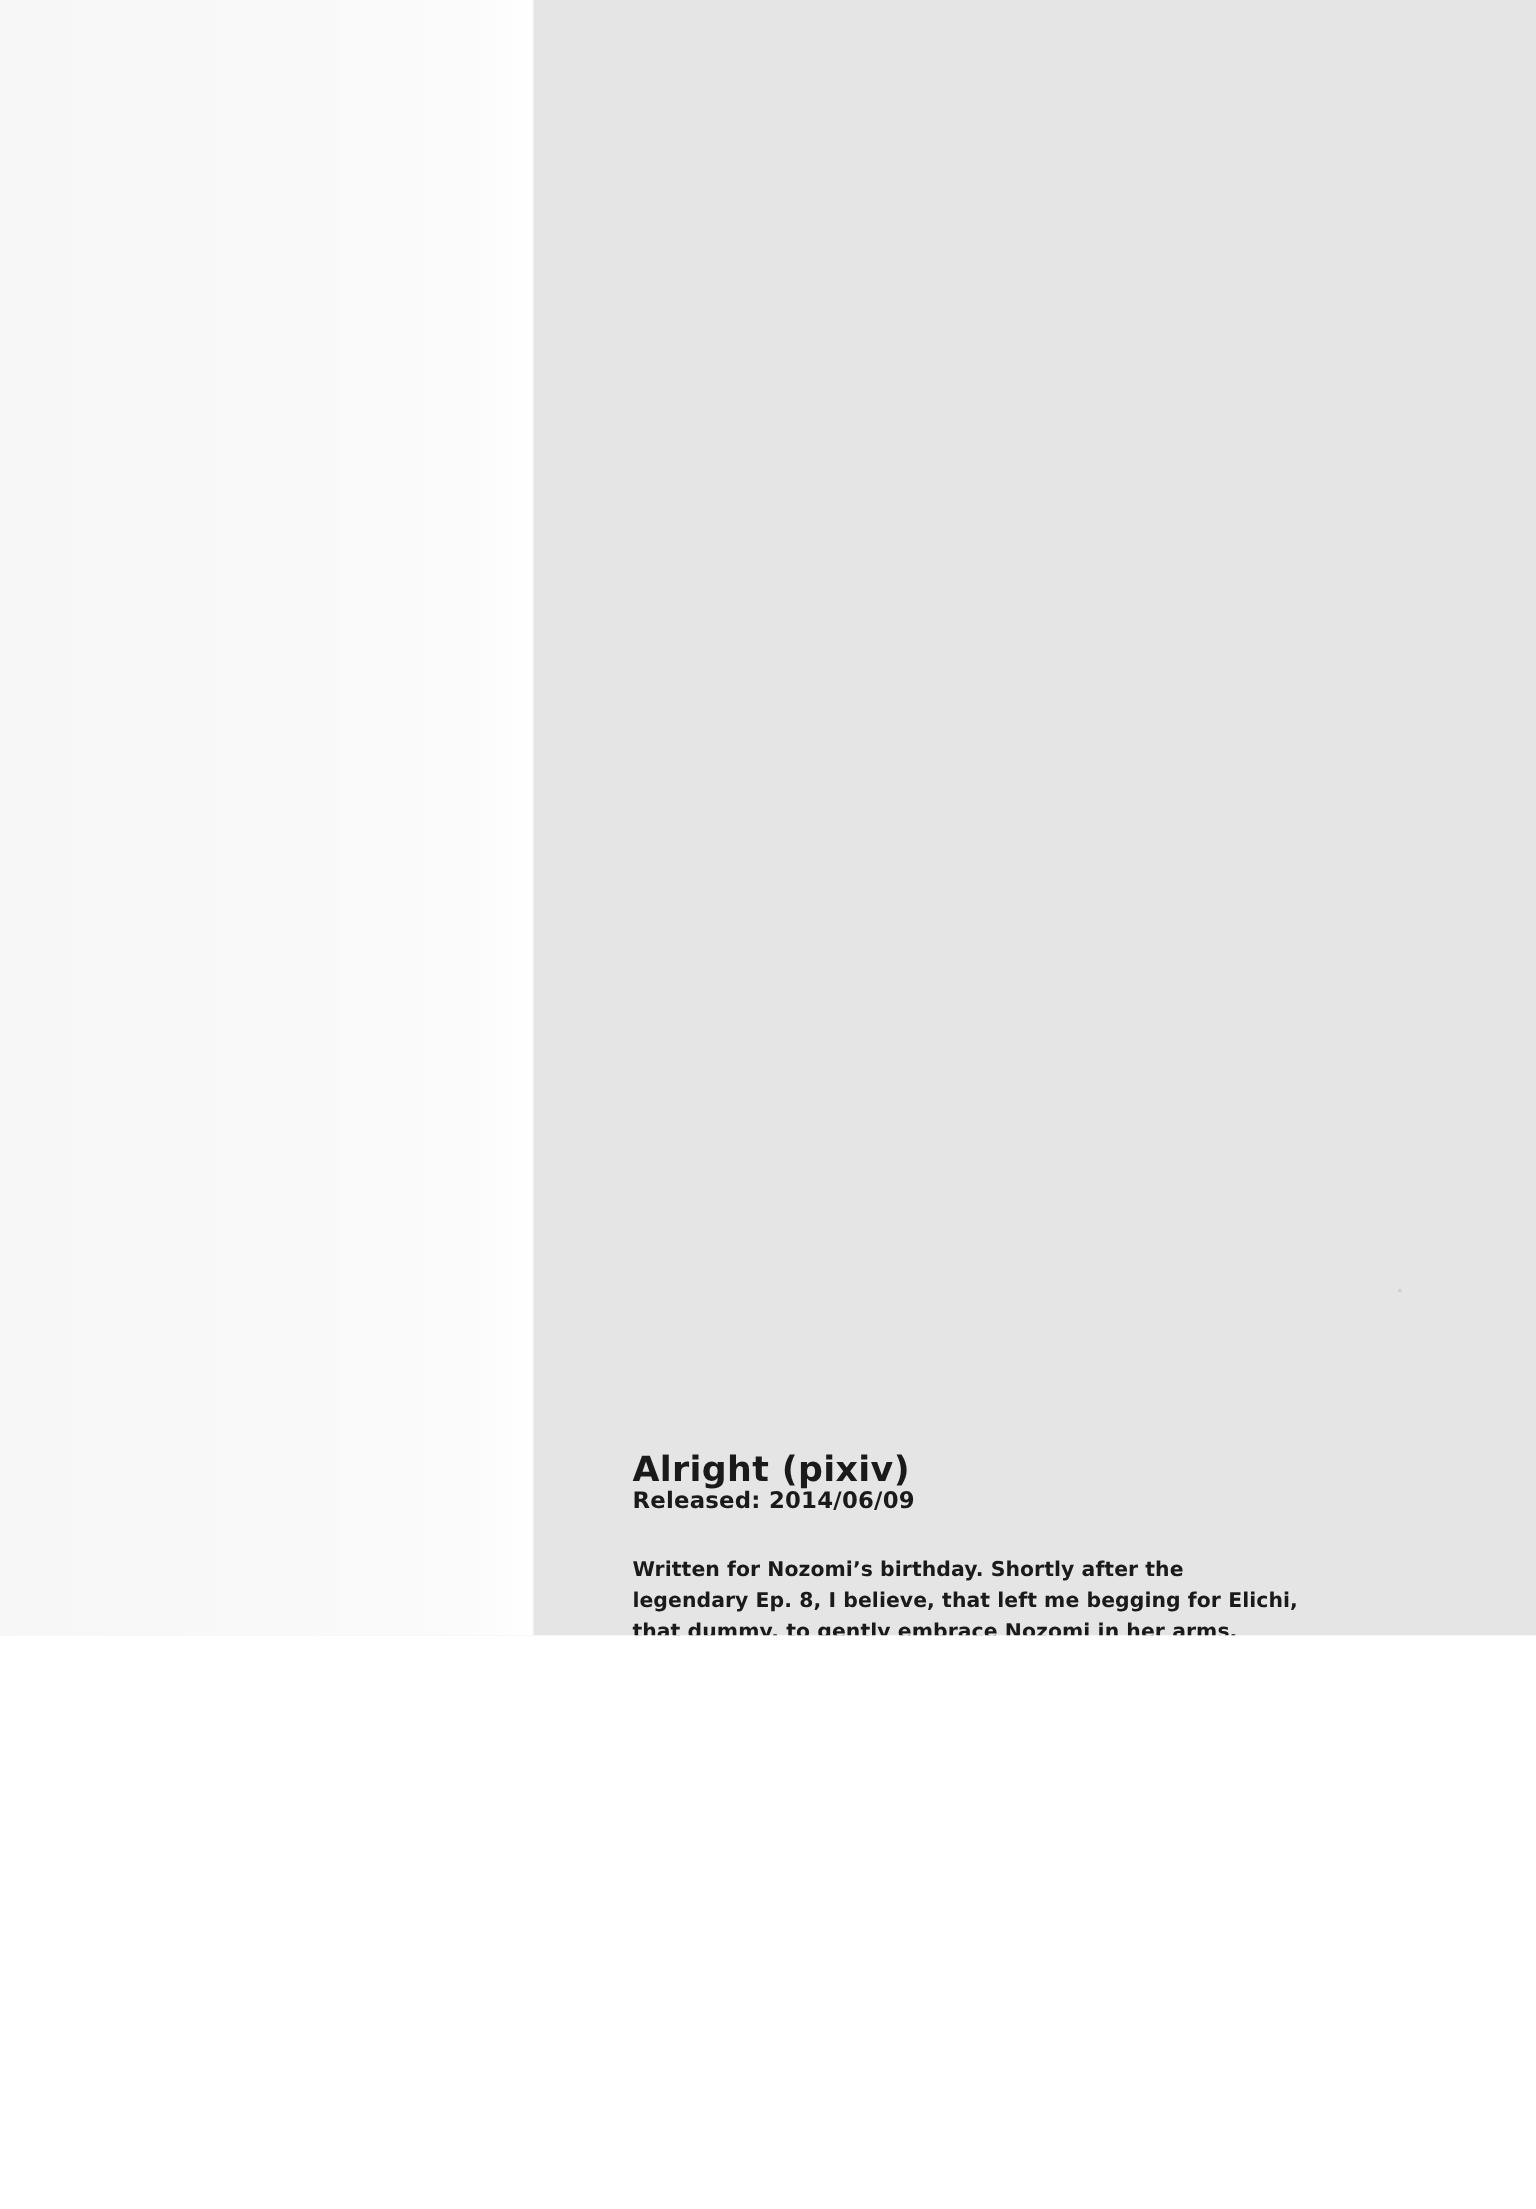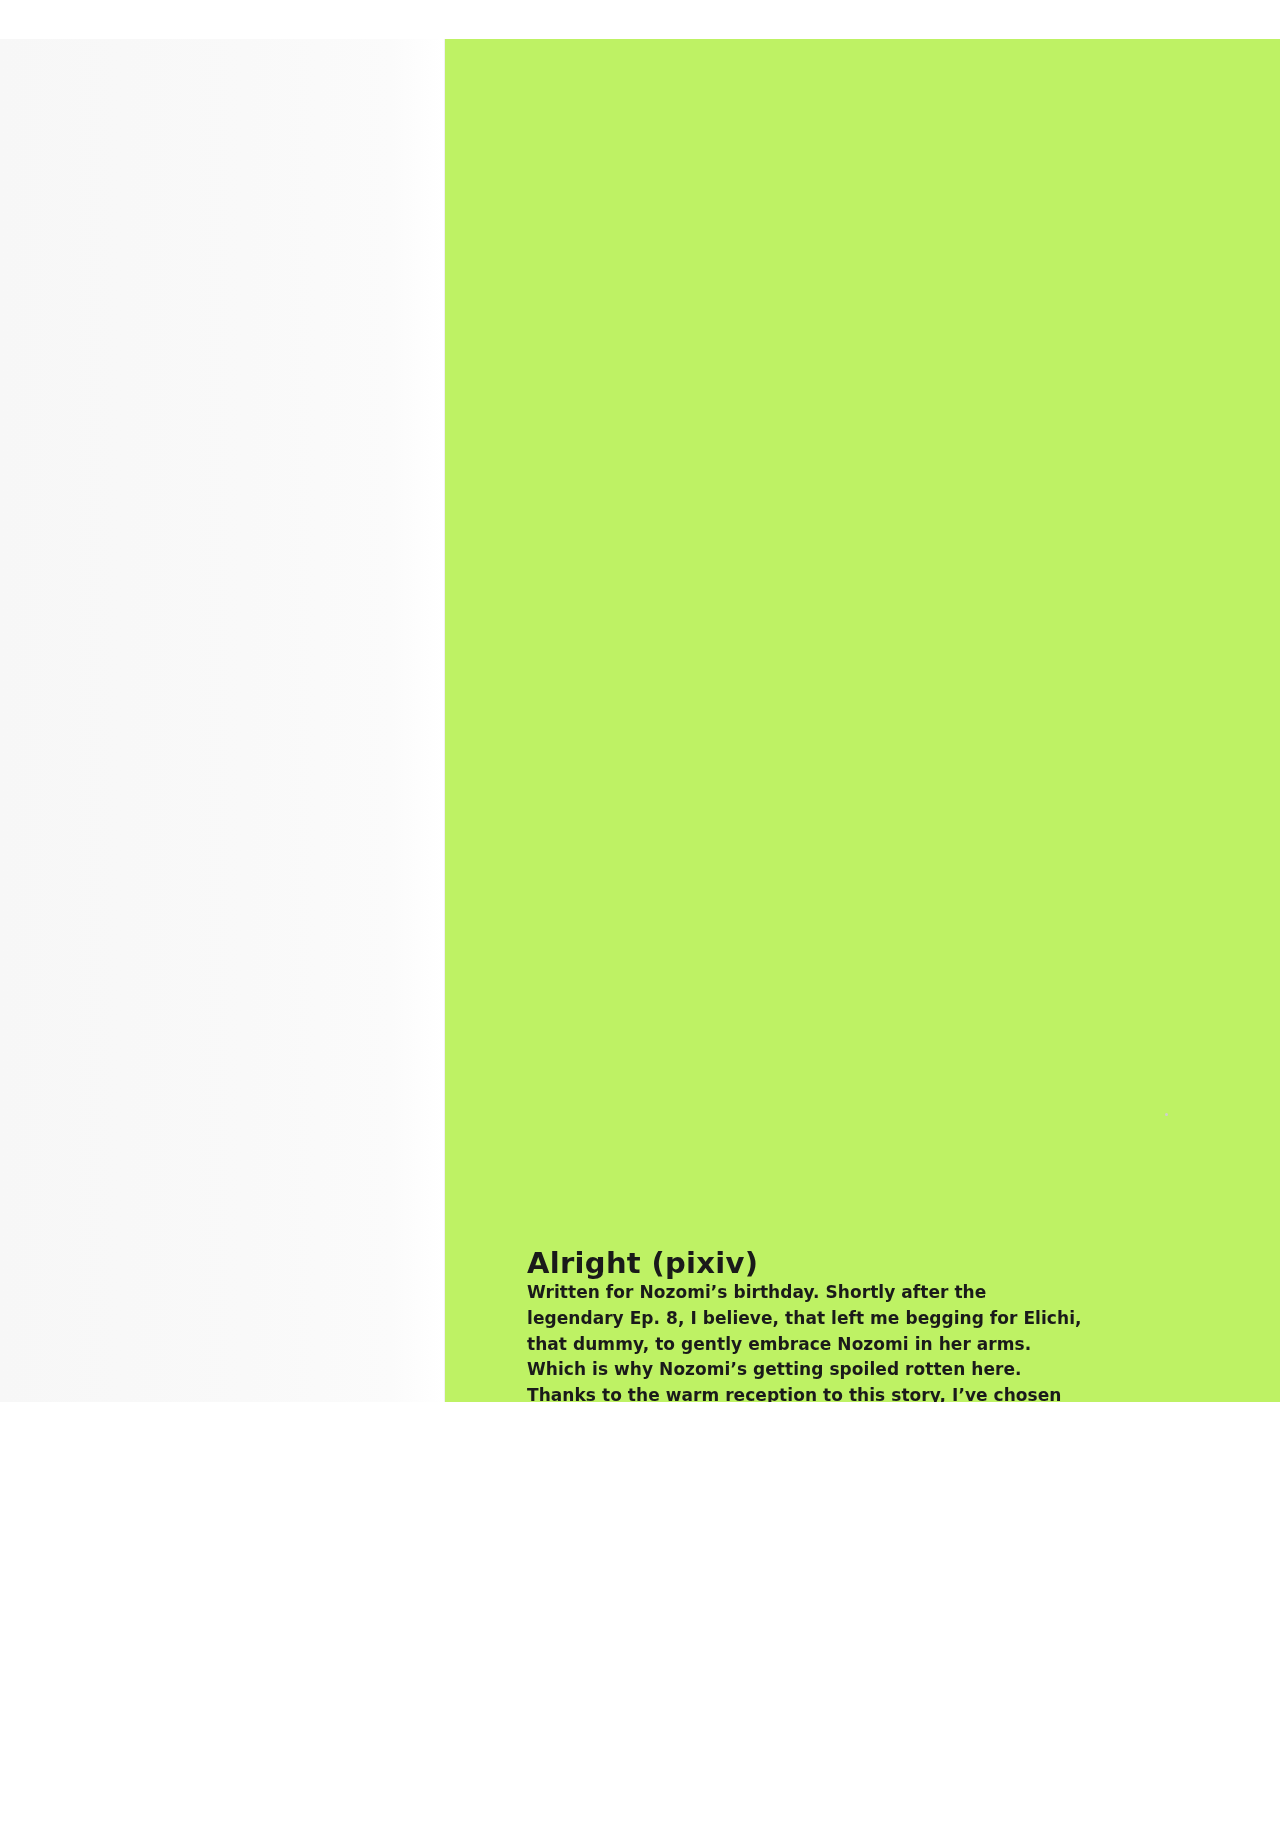--- a/index.html
+++ b/index.html
@@ -4,24 +4,23 @@
 <style>
   html, body {
     margin: 0;
     padding: 0;
     background: #ffffff;
   }
   .page {
     position: relative;
     width: 1280px;
     height: 1363px;
-    background: #bef264;
+    background: #e5e5e5;
     overflow: hidden;
     font-family: "DejaVu Sans", sans-serif;
-    margin-top: 39px;
   }
   
   .gutter-band {
     position: absolute;
     left: 0;
     top: 0;
     width: 445px;
     height: 1841px;
     background: linear-gradient(to right, #f7f7f7 0%, #f9f9f9 55%, #fbfbfb 88%, #ffffff 100%);
   }
@@ -80,20 +79,21 @@
 <div class="page">
 
   <div class="gutter-band"></div>
   <div class="gutter-edge"></div>
 
   <div class="speck" style="left:1165px; top:1074px; width:3px; height:3px;"></div>
   <div class="speck" style="left:474px; top:1565px; width:2px; height:2px;"></div>
 
   <div class="afterword">
     <div class="aw-title">Alright (pixiv)</div>
+    <div class="aw-released">Released: 2014/06/09</div>
     <div class="aw-body">Written for Nozomi’s birthday. Shortly after the
 legendary Ep. 8, I believe, that left me begging for Elichi,
 that dummy, to gently embrace Nozomi in her arms.
 Which is why Nozomi’s getting spoiled rotten here.
 Thanks to the warm reception to this story, I’ve chosen
 to include it. Since the pixiv version was a simple sketch,
 I went ahead with ink and screentones too... I just can’t
 do pure NozoEli stories like this anymore!</div>
   </div>
 

